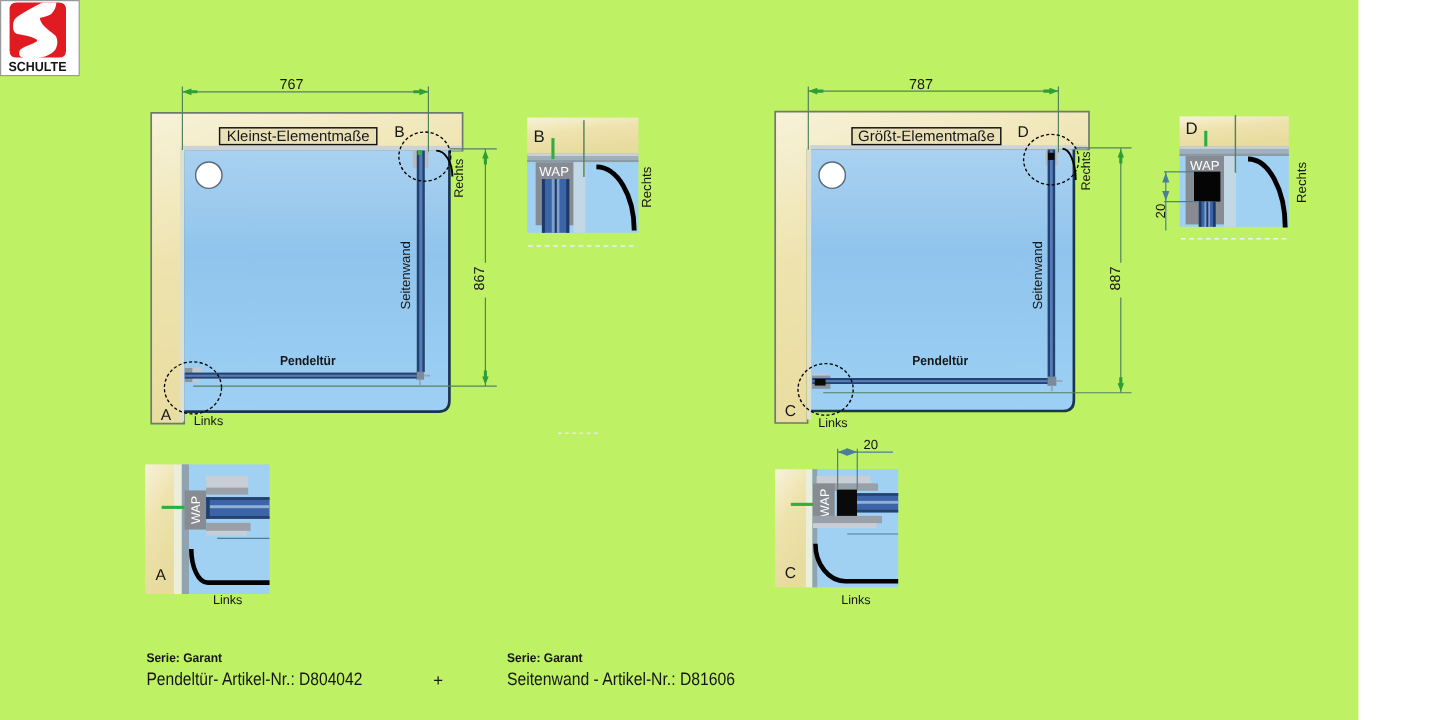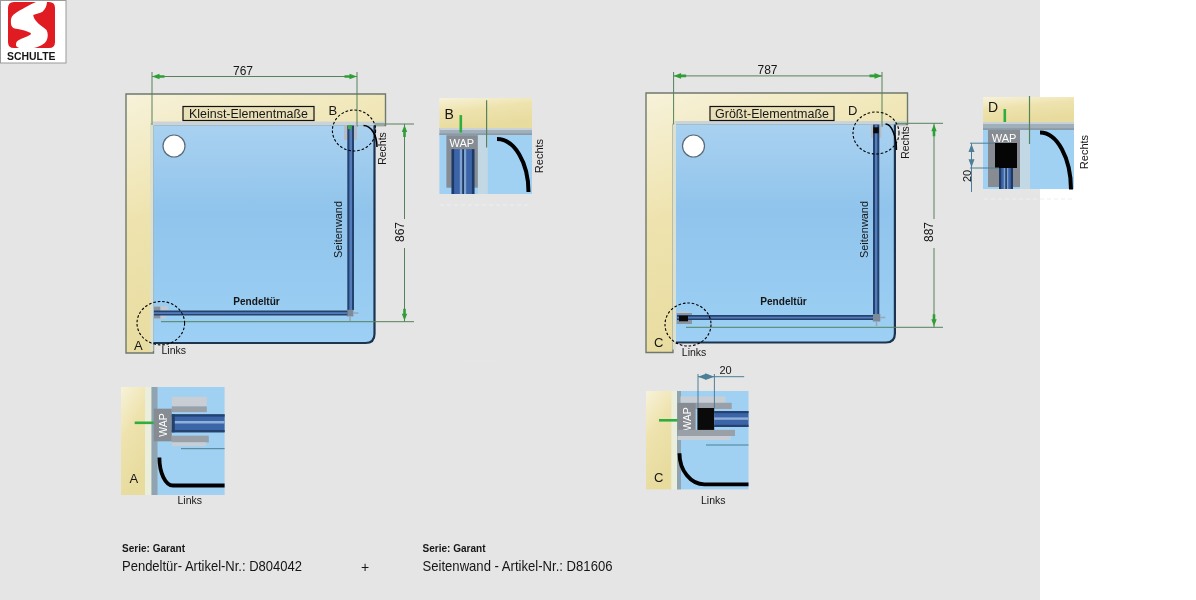--- a/index.html
+++ b/index.html
@@ -1,16 +1,16 @@
 <!DOCTYPE html>
 <html><head>
 <meta charset="utf-8">
 <style>
 html,body{margin:0;padding:0;background:#fff}
-#page{position:relative;width:1040px;height:600px;background:#e5e5e5;font-family:"Liberation Sans",sans-serif}
+#page{position:relative;width:1132px;height:600px;background:#bef264;font-family:"Liberation Sans",sans-serif}
 svg{position:absolute;left:0;top:0}
 text{font-family:"Liberation Sans",sans-serif;fill:#161616}
 text.w{fill:#ffffff}
 </style>
 </head>
 <body>
 <div id="page">
 <svg width="1196" height="600" viewBox="0 0 1196 600">
 <defs>
 <linearGradient id="wallg" x1="0" y1="0" x2="0.35" y2="1">

